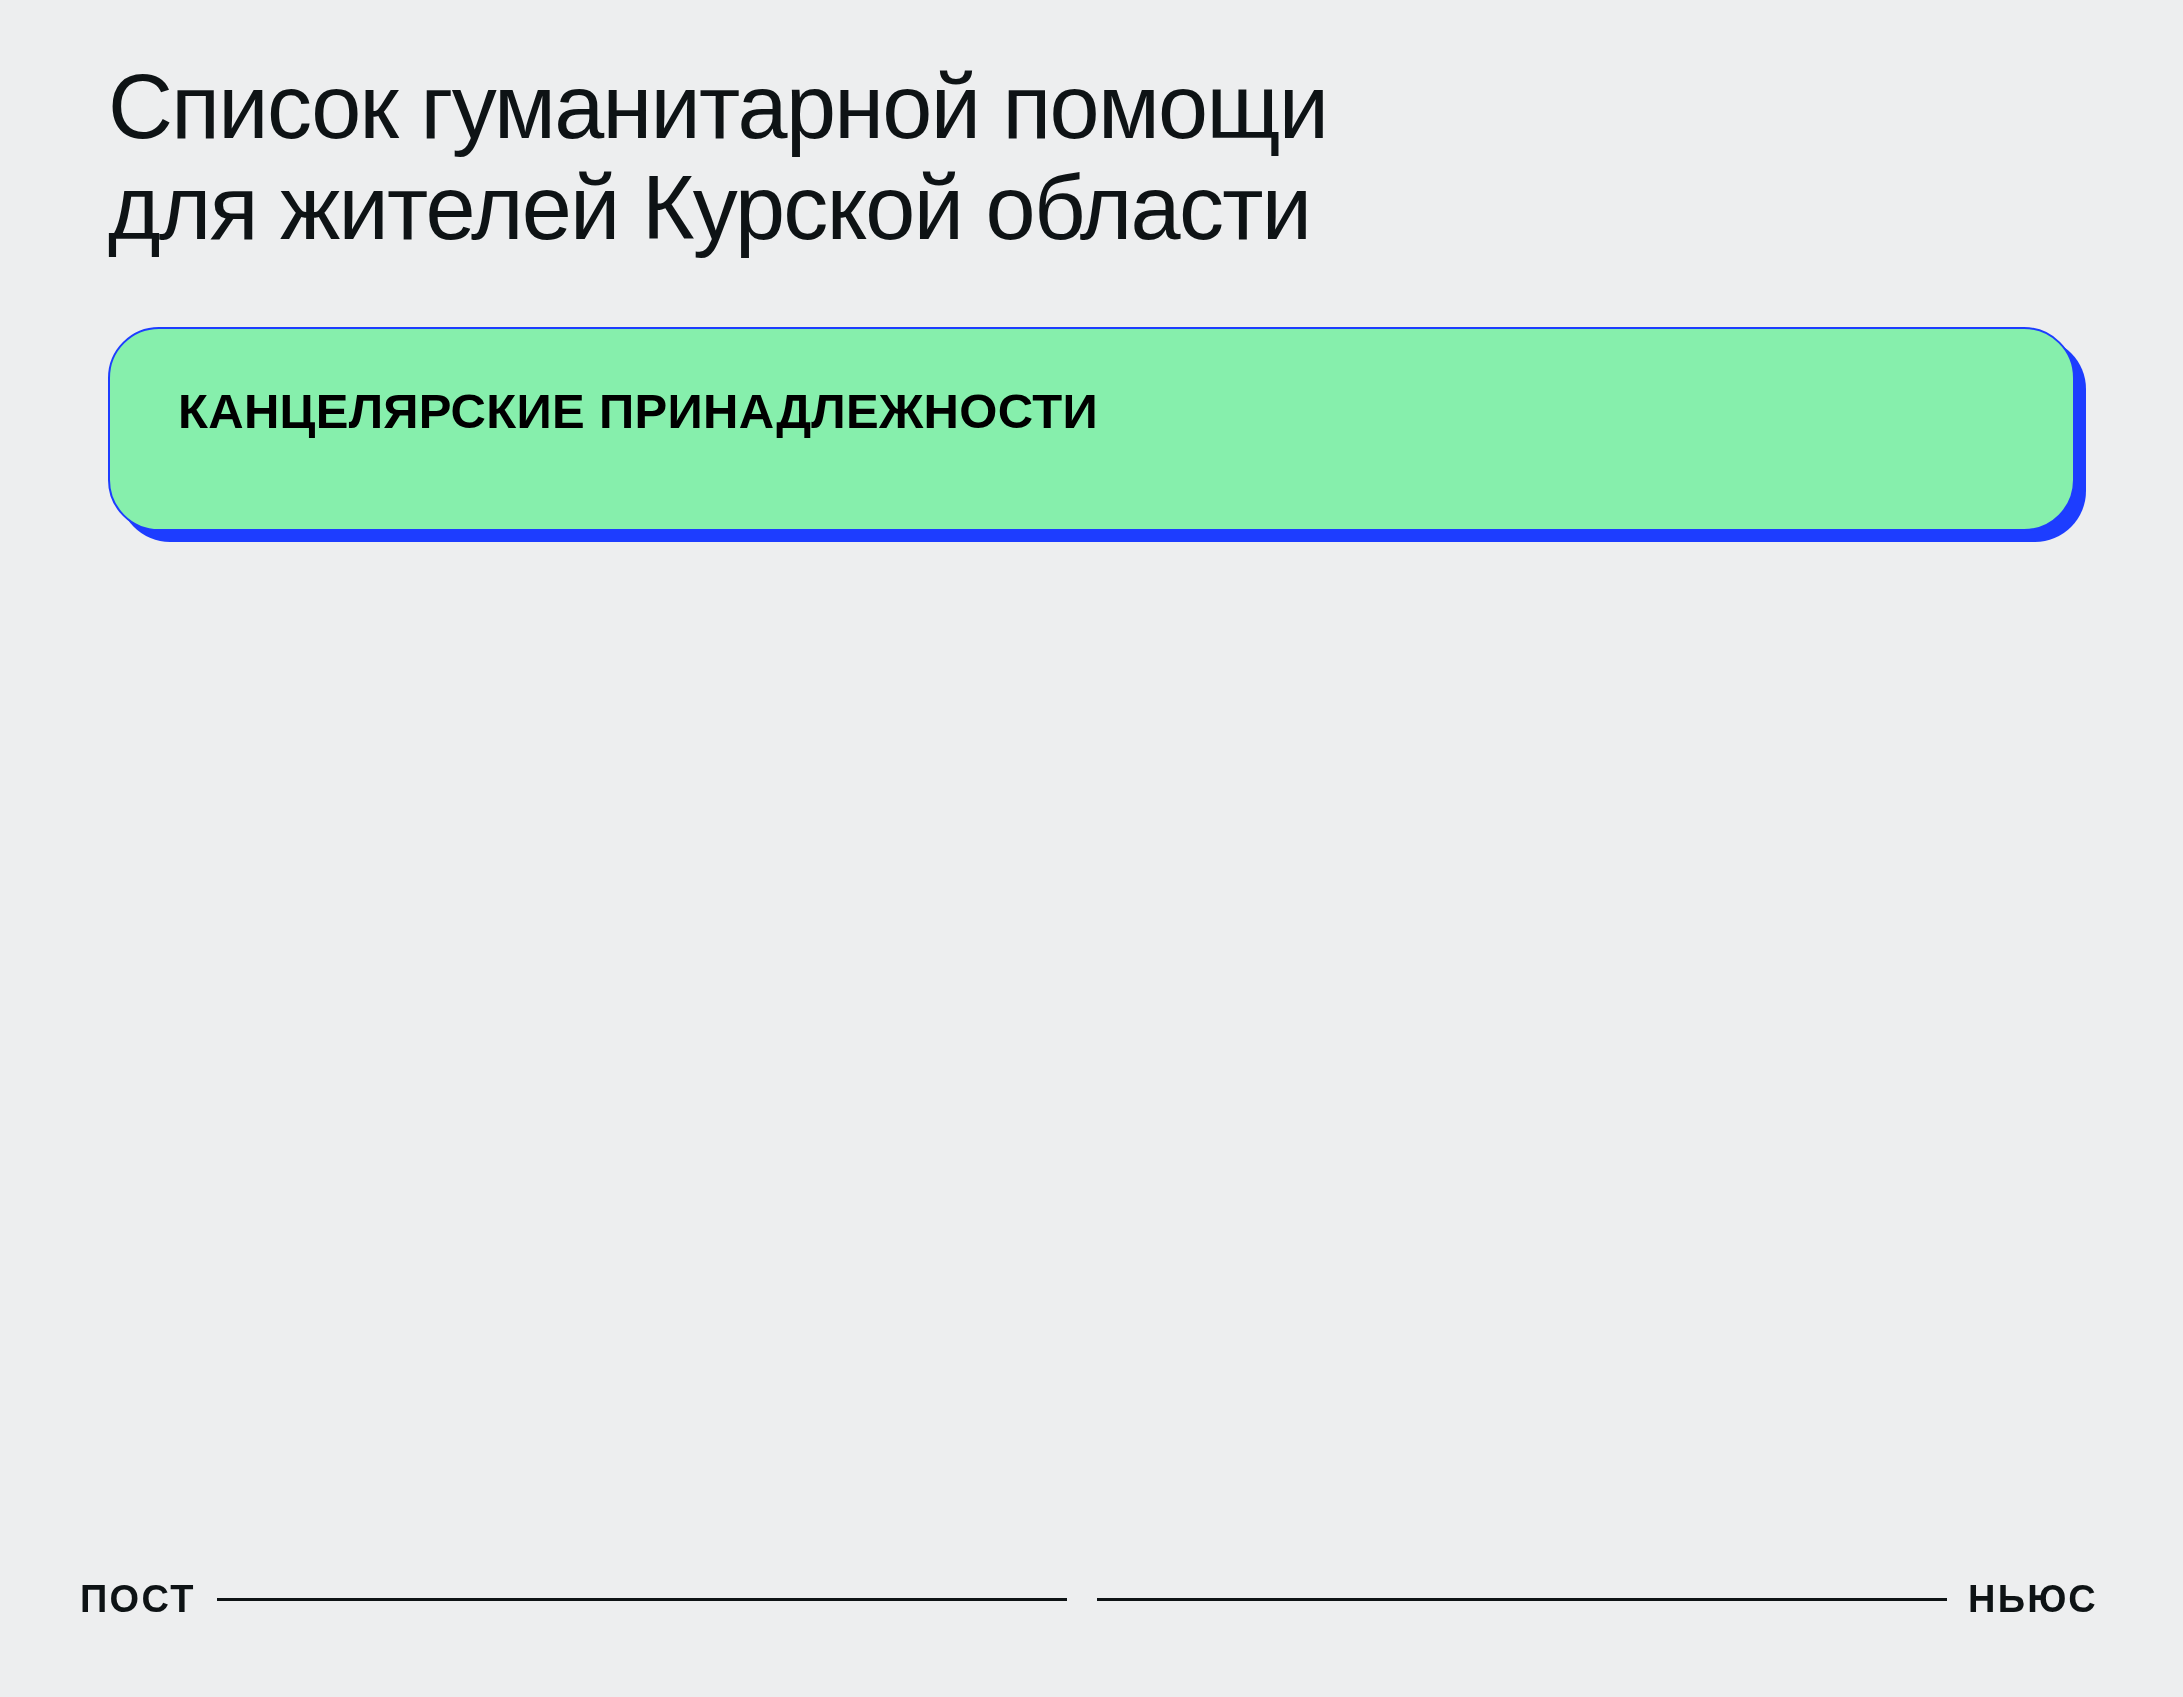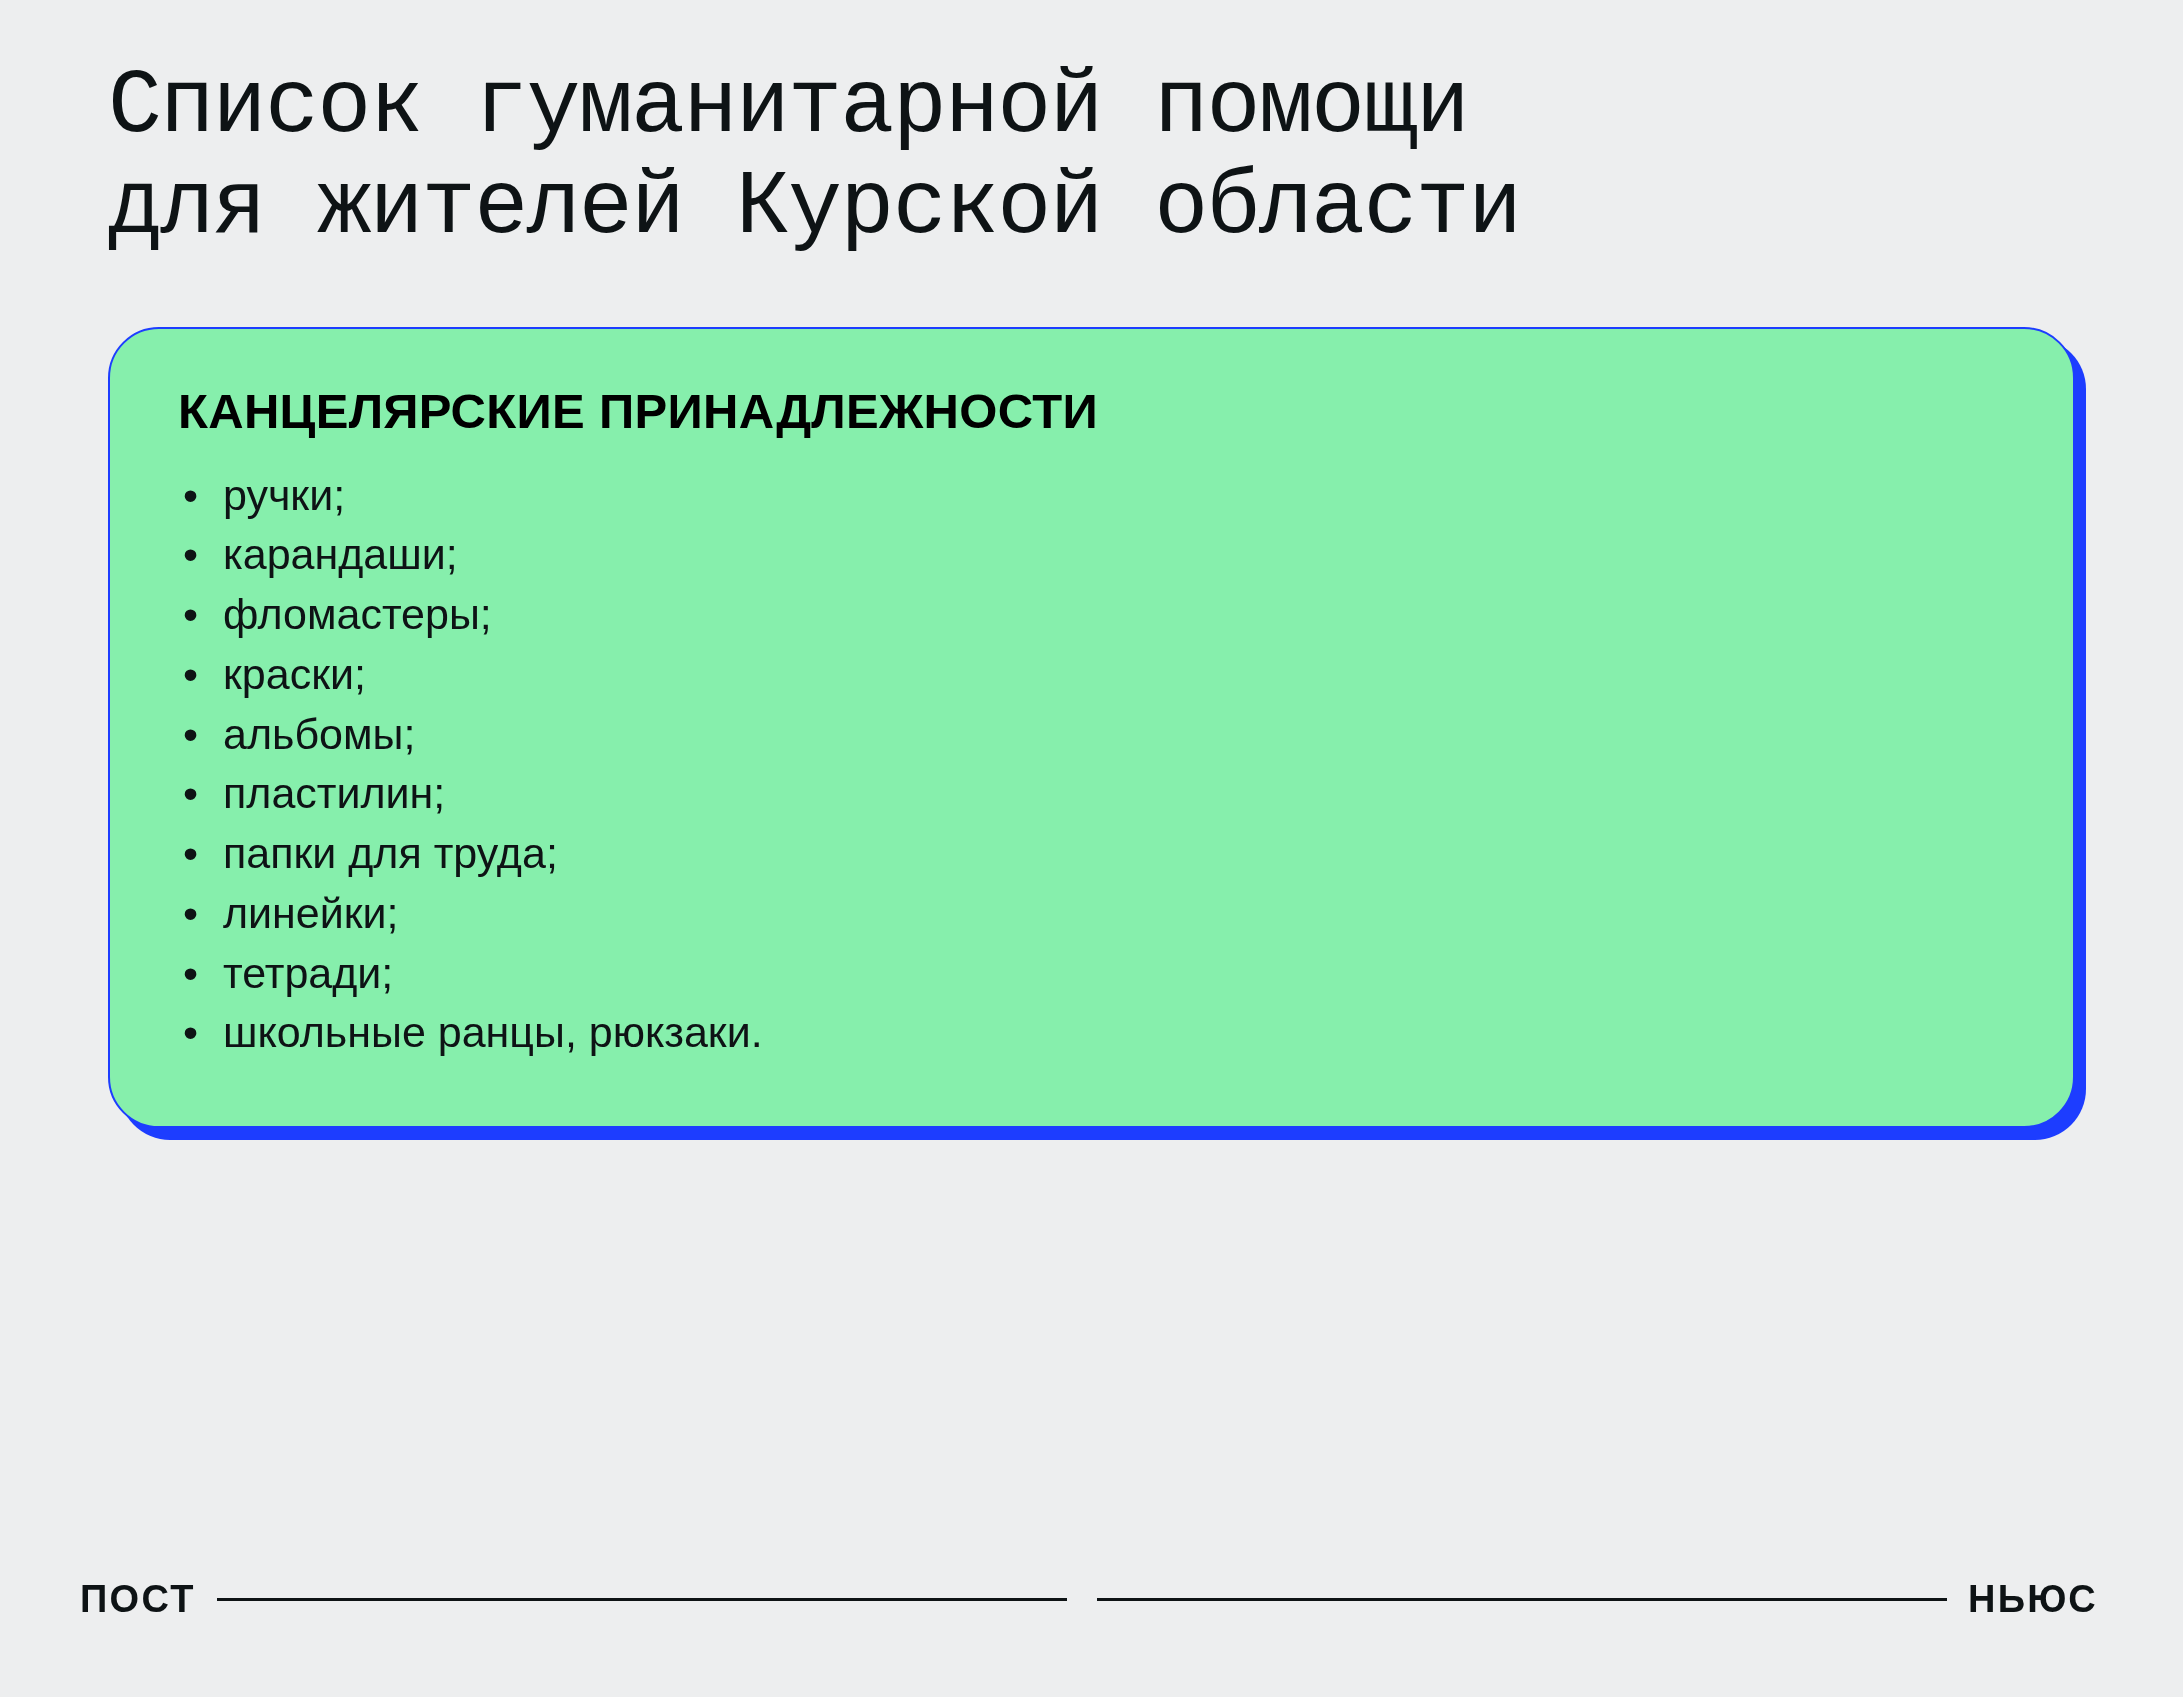--- a/index.html
+++ b/index.html
@@ -12,21 +12,20 @@
       width: 2183px;
       height: 1698px;
       background: #edeeef;
       font-family: -apple-system, BlinkMacSystemFont, "Segoe UI", Arial, sans-serif;
       position: relative;
       overflow: hidden;
     }
 
     .header {
       padding: 57px 108px 0 108px;
-      font-family: Liberation Mono, monospace;
     }
 
     .title {
       font-size: 90px;
       font-weight: 500;
       line-height: 1.12;
       letter-spacing: -1.7px;
       color: #0e1315;
     }
 
@@ -130,32 +129,20 @@
   <h1 class="title">
     <span>Список гуманитарной помощи</span><br>
     <span>для жителей Курской области</span>
   </h1>
 </div>
 
 <div class="card-wrapper">
   <div class="card-shadow"></div>
   <div class="card">
     <h2 class="card-title">КАНЦЕЛЯРСКИЕ ПРИНАДЛЕЖНОСТИ</h2>
-    <ul class="items-list">
-      <li>ручки;</li>
-      <li>карандаши;</li>
-      <li>фломастеры;</li>
-      <li>краски;</li>
-      <li>альбомы;</li>
-      <li>пластилин;</li>
-      <li>папки для труда;</li>
-      <li>линейки;</li>
-      <li>тетради;</li>
-      <li>школьные ранцы, рюкзаки.</li>
-    </ul>
   </div>
 </div>
 
 <div class="footer">
   <div class="footer-left">ПОСТ</div>
   <div class="footer-line">
     <div class="footer-line-gap"></div>
   </div>
   <div class="footer-right">НЬЮС</div>
 </div>

